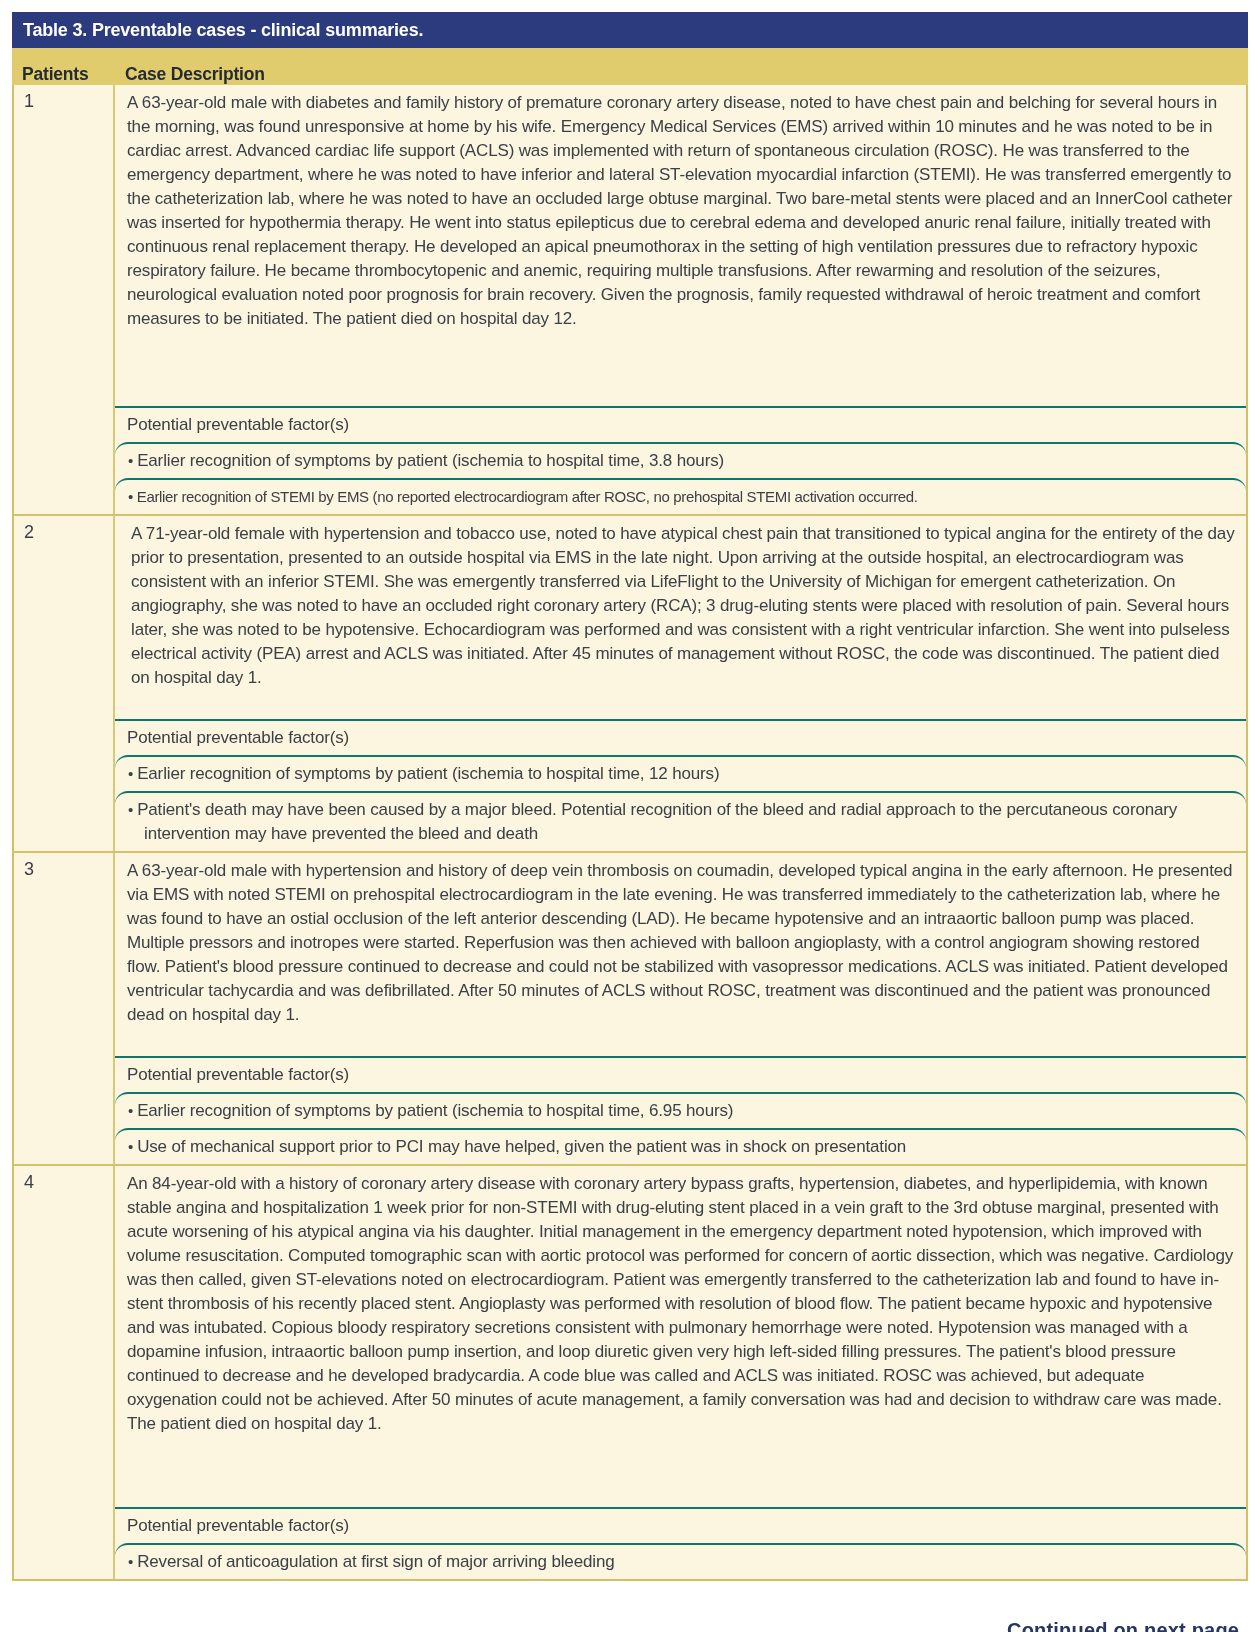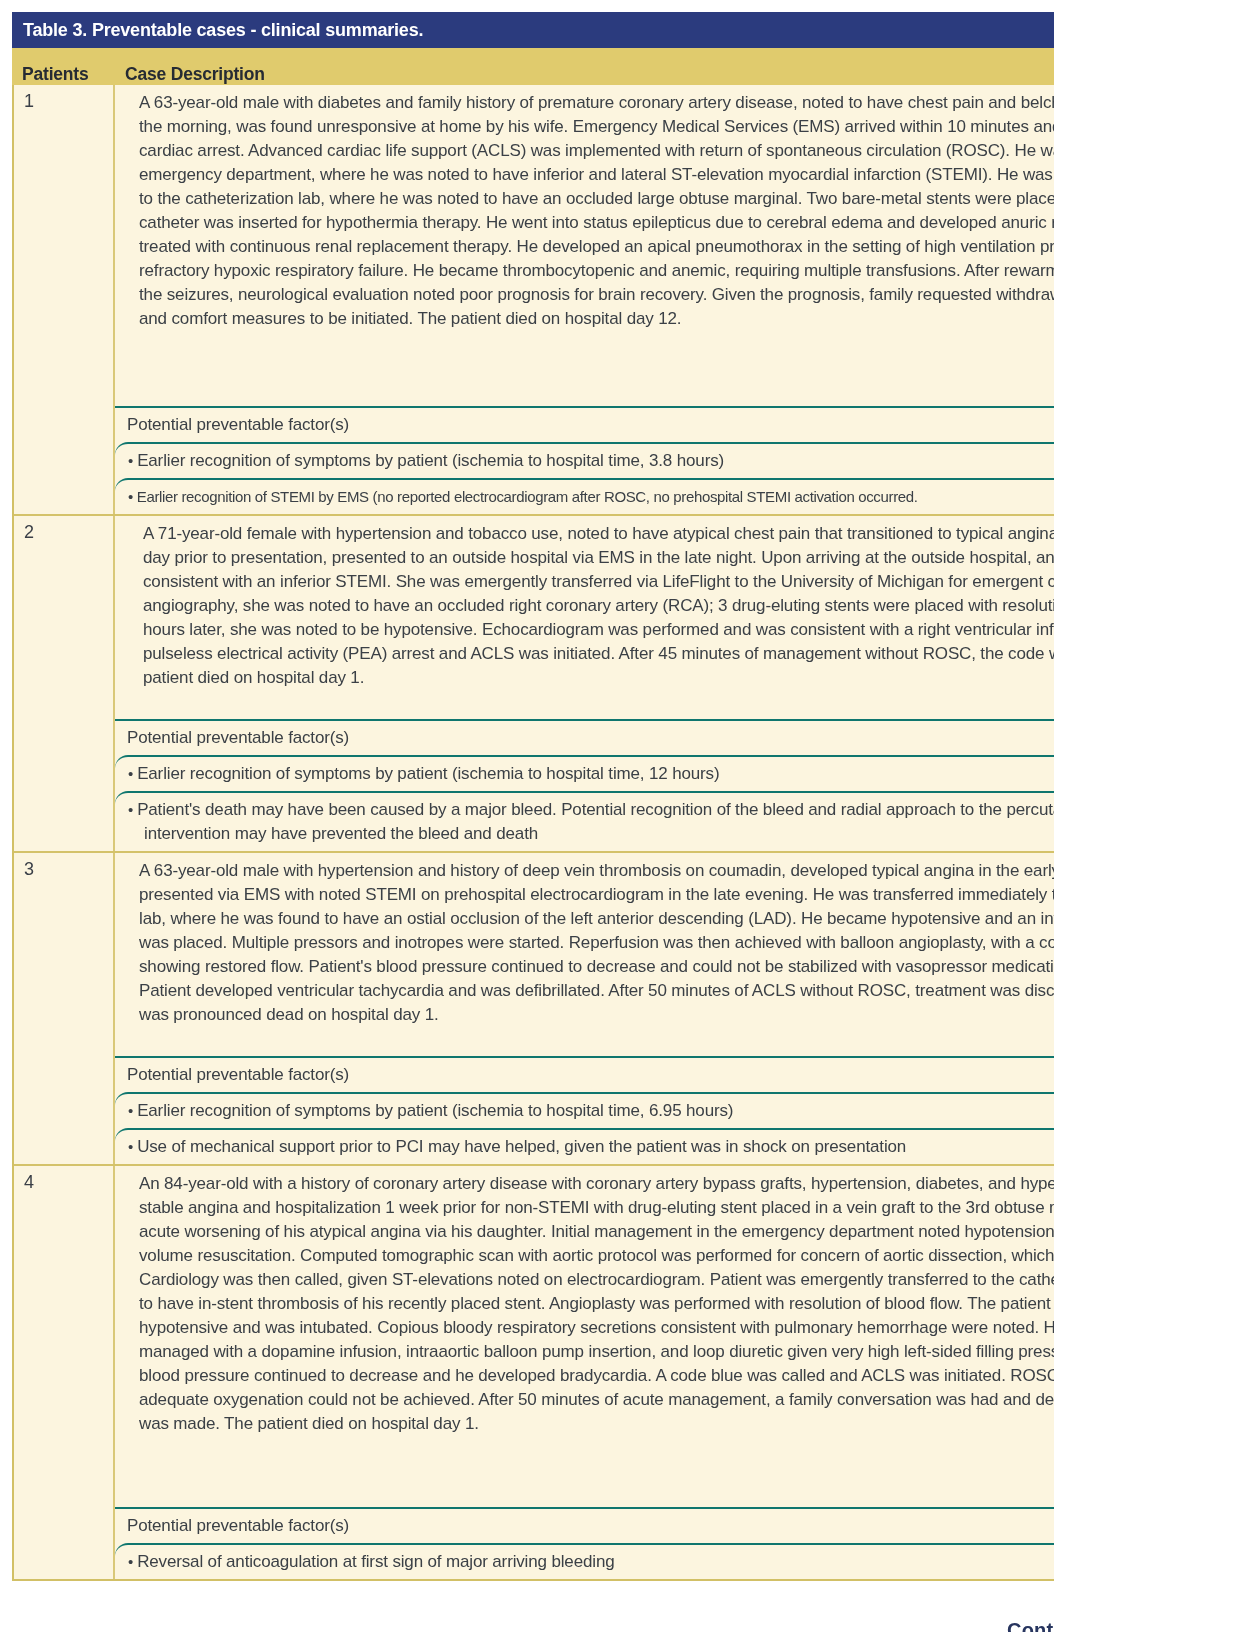--- a/index.html
+++ b/index.html
@@ -1,19 +1,19 @@
 <!DOCTYPE html>
 <html><head>
 <meta charset="utf-8">
 <style>
   * { margin:0; padding:0; box-sizing:border-box; }
   html,body { background:#ffffff; }
   .page {
     position:relative;
-    width:1054px; height:1632px;
+    width:1258px; height:1632px;
     background:#ffffff;
     overflow:hidden;
     font-family:"Liberation Sans", sans-serif;
     color:#3b4046;
   }
   .tbl {
     position:absolute; left:12px; top:12px; width:1236px;
   }
   .title-bar {
     background:#2b3b7e;
@@ -49,21 +49,20 @@
     font-size:18px;
     color:#3a3f47;
   }
   .cells { flex:1; display:flex; flex-direction:column; min-width:0; }
   .desc {
     padding:6px 10px 6px 12px;
     font-size:17px;
     line-height:24px;
     letter-spacing:-0.15px;
     text-align:left;
-    margin-left:12px;
   }
   .d1 { min-height:321px; }
   .d2 { min-height:203px;padding-left:16px; }
   .d3 { min-height:203px; }
   .d4 { min-height:341px; }
   .sub {
     border-top:2px solid #0f766e;
     padding:5px 10px 5px 12px;
     font-size:17px;
     line-height:24px;

